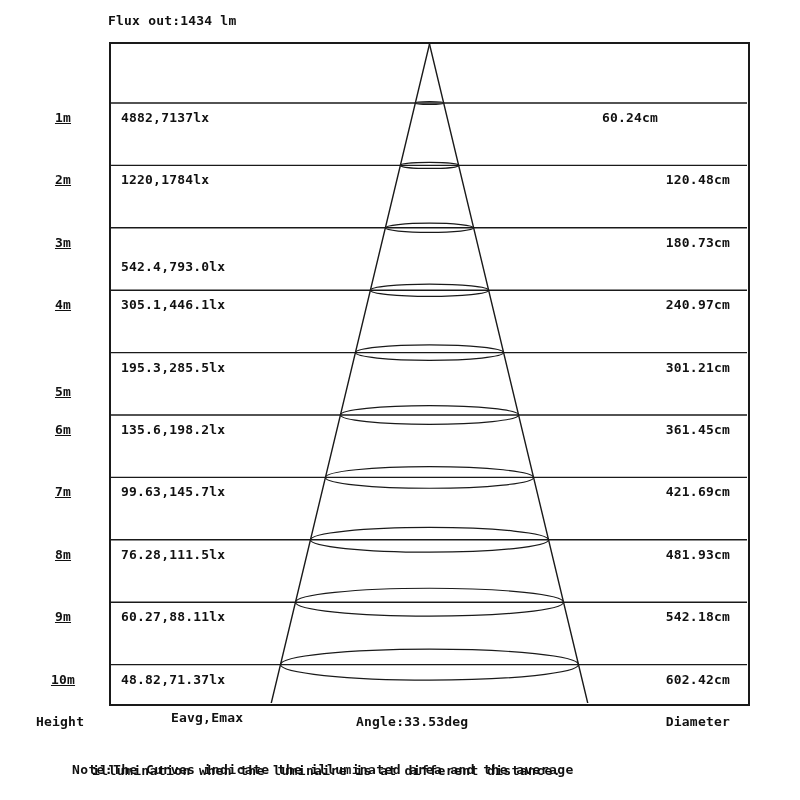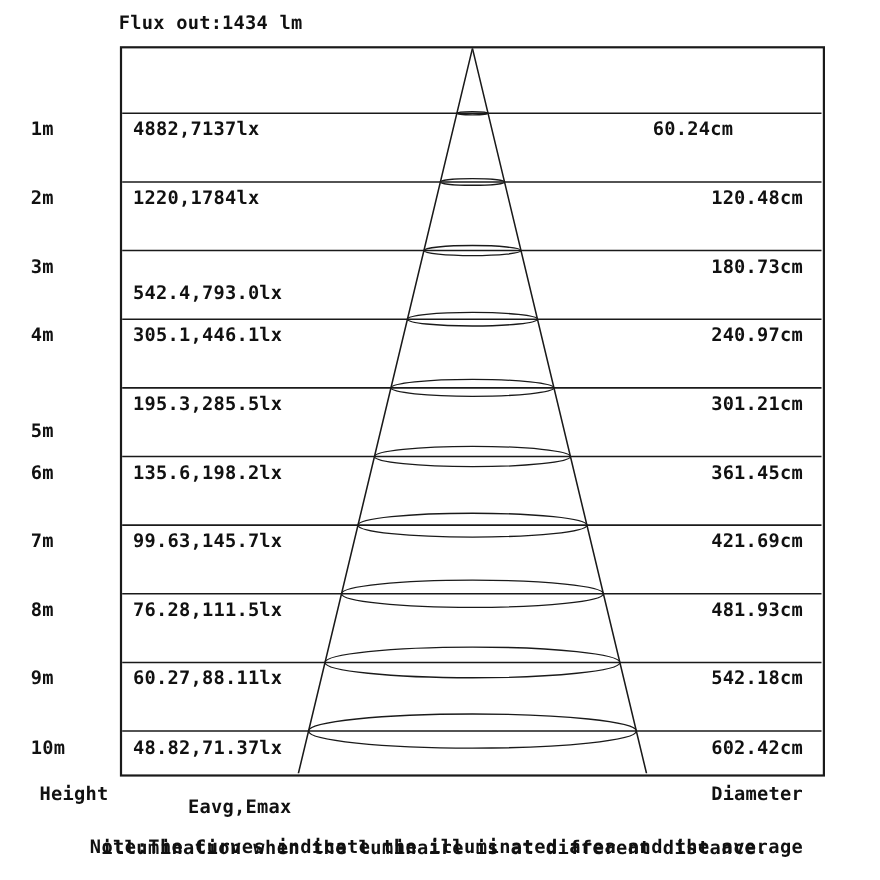--- a/index.html
+++ b/index.html
@@ -11,21 +11,21 @@
     position: relative;
     width: 800px;
     height: 800px;
     background: #ffffff;
     overflow: hidden;
     font-family: "DejaVu Sans Mono", "Liberation Mono", monospace;
     font-weight: bold;
     color: #111111;
   }
   .mono {
-    font-size: 17px;
+    font-size: 13px;
     line-height: 20px;
     letter-spacing: 0.2px;
     white-space: pre;
   }
   .abs { position: absolute; }
   .title { left: 108px; top: 11px; }
   .cone-box {
     left: 109px;
     top: 42px;
     width: 641px;
@@ -36,32 +36,33 @@
   }
   .cone-svg {
     left: 111px;
     top: 44px;
     width: 636px;
     height: 659px;
   }
   .row-height {
     left: 28px;
     width: 70px;
-    text-align: left;
+    text-align: center;
+    text-decoration: underline;
   }
   .row-eavg {
     left: 121px;
   }
   .row-diameter {
     left: 530px;
     width: 200px;
     text-align: right;
   }
   .footer-height   { left: 36px;  top: 712px; }
-  .footer-eavg     { left: 171px; top: 724px; text-align: center; }
+  .footer-eavg     { left: 171px; top: 708px; text-align: center; }
   .footer-angle    { left: 356px; top: 712px; }
   .footer-diameter { left: 600px; top: 712px; width: 130px; text-align: right; }
   .note-line1 { left: 39px; top: 740px; letter-spacing: 0.4px; }
   .note-line2 { left: 92px; top: 761px; letter-spacing: 0.4px; }
 </style>
 </head>
 <body>
 
 <div class="stage">
 
@@ -122,20 +123,21 @@
       <div class="abs mono row-height" style="top: 607px;">9m</div>
       <div class="abs mono row-eavg" style="top: 607px;">60.27,88.11lx</div>
       <div class="abs mono row-diameter" style="top: 607px;">542.18cm</div>
       <div class="abs mono row-height" style="top: 670px;">10m</div>
       <div class="abs mono row-eavg" style="top: 670px;">48.82,71.37lx</div>
       <div class="abs mono row-diameter" style="top: 670px;">602.42cm</div>
     </div>
 
   <div class="abs mono footer-height">Height</div>
   <div class="abs mono footer-eavg">Eavg,Emax</div>
+  <div class="abs mono footer-angle">Angle:33.53deg</div>
   <div class="abs mono footer-diameter">Diameter</div>
 
   <div class="abs mono note-line1">
     <span>Note:</span><span>The Curves indicate the illuminated area and the average</span>
   </div>
   <div class="abs mono note-line2">illumination when the luminaire is at different distance.</div>
 
 </div>
 
 </body></html>

